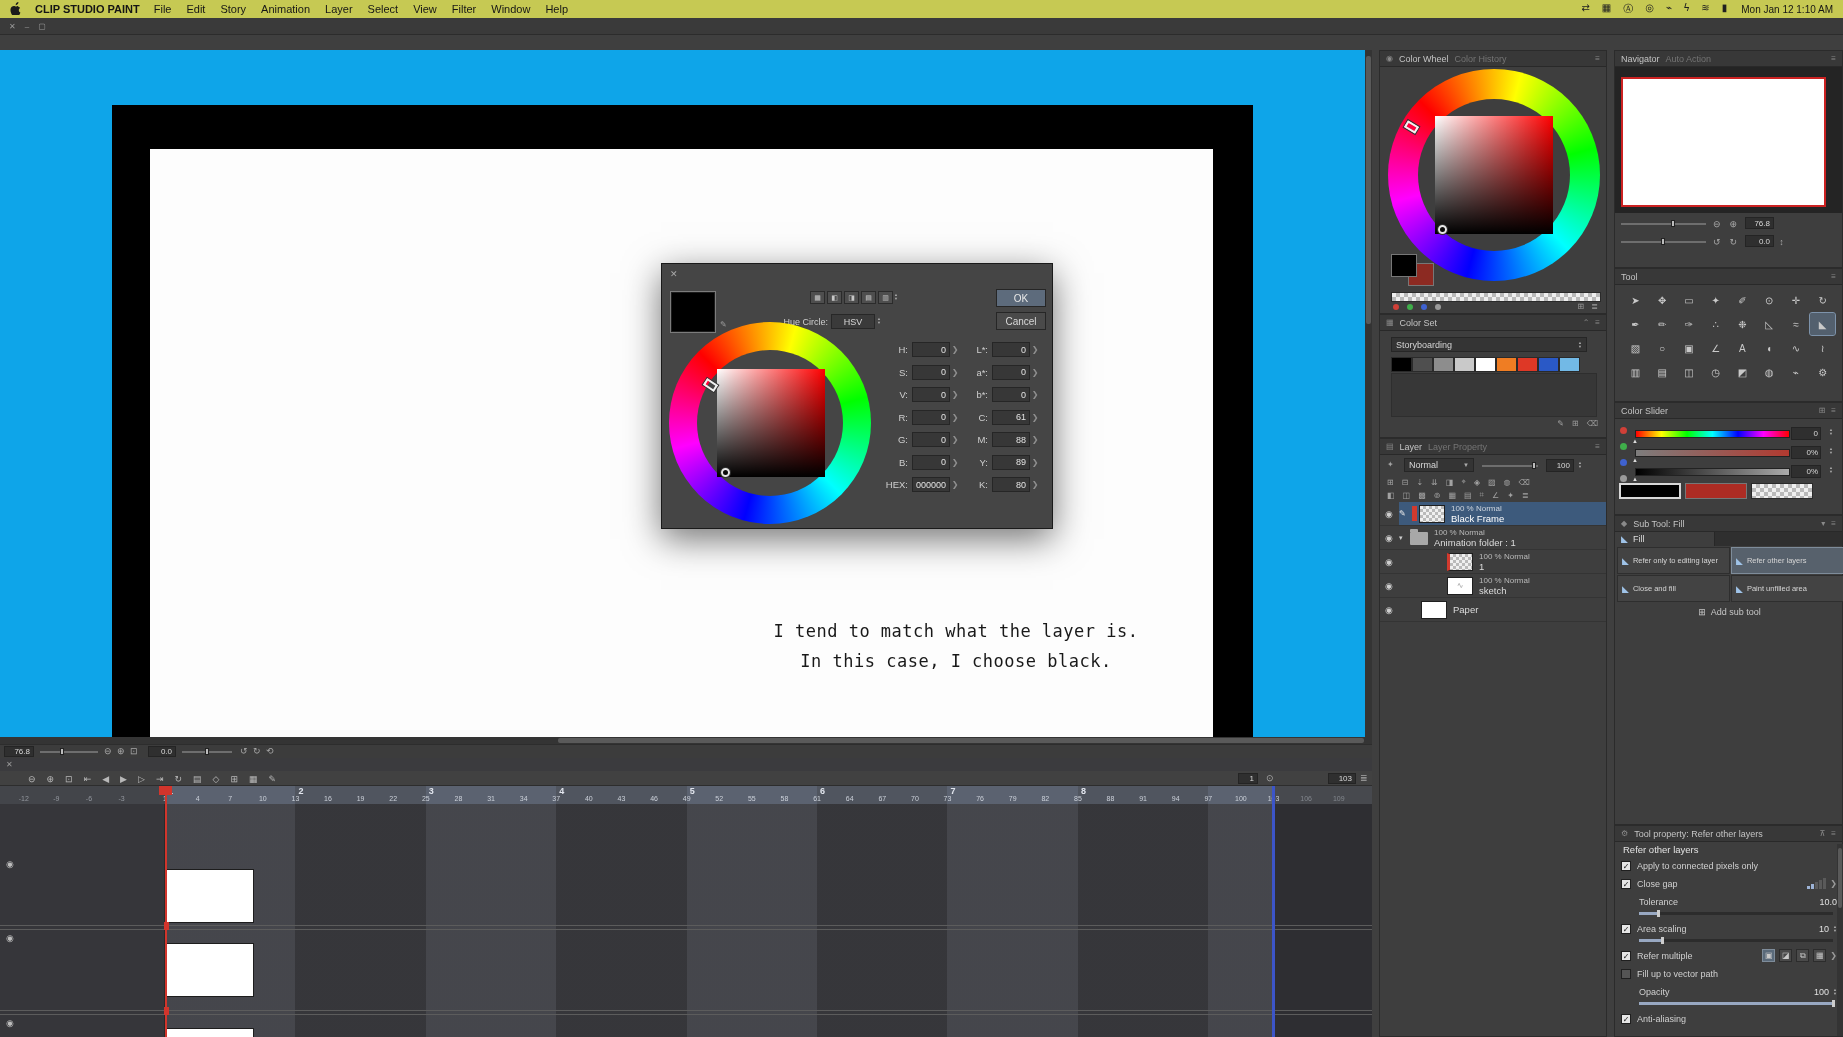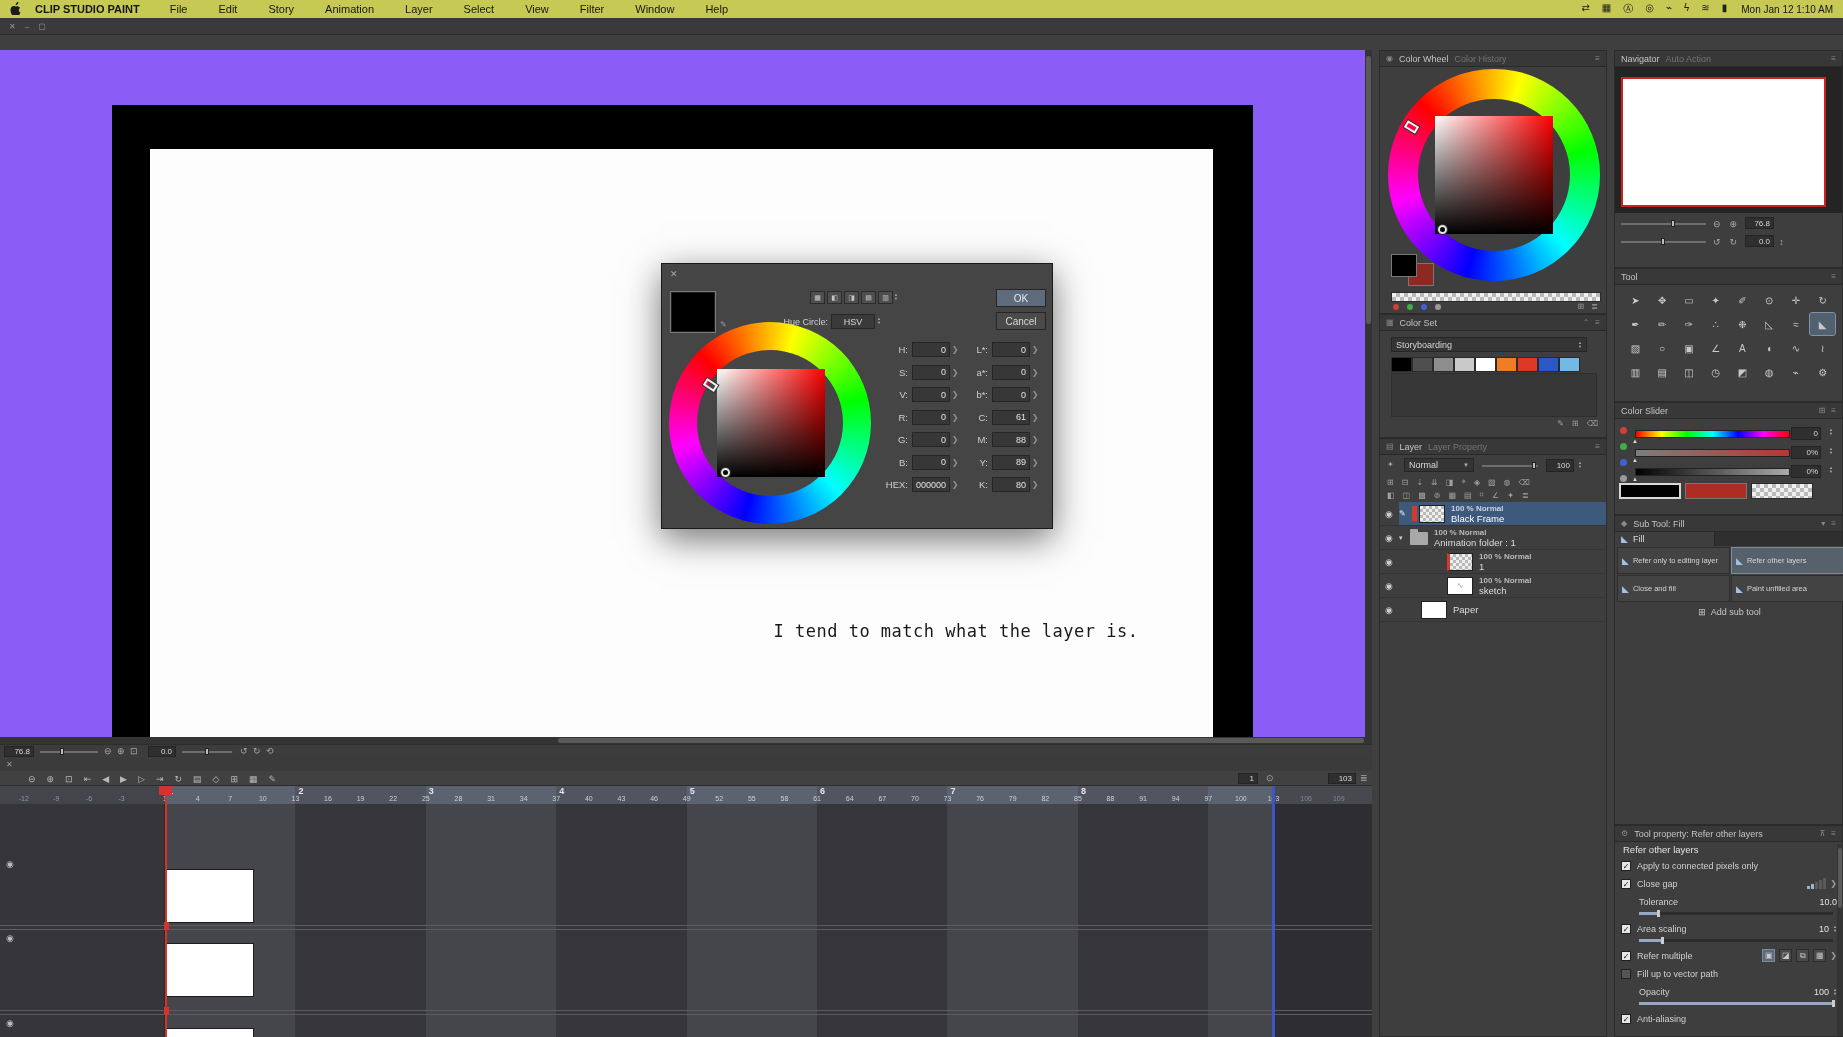--- a/index.html
+++ b/index.html
@@ -3,37 +3,37 @@
 <meta charset="utf-8">
 <style>
 *{margin:0;padding:0;box-sizing:border-box;}
 html,body{background:#2b2b2b;}
 body{font-family:"Liberation Sans",sans-serif;font-size:10px;color:#c8c8c8;}
 #root{position:relative;width:1843px;height:1037px;overflow:hidden;background:#3f3f3f;}
 
 
 #menubar{position:absolute;left:0;top:0;width:1843px;height:18px;background:#c6c953;display:flex;align-items:center;padding:0 10px;gap:14px;color:#151515;}
 #menubar .appname{font-weight:bold;font-size:11px;}
-.menu-item{font-size:11px;color:#161616;margin-left:16px;}
+.menu-item{font-size:11px;color:#161616;}
 #menu-items{display:flex;gap:15px;}
 .mspacer{flex:1;}
 #status-icons{display:flex;gap:12px;}
 .status-icon{font-size:10px;color:#202020;}
 #menubar .clock{font-size:10px;color:#151515;}
 
 
 #titlebar{position:absolute;left:0;top:18px;width:1843px;height:17px;background:#3a3a3a;border-bottom:1px solid #2c2c2c;display:flex;align-items:center;}
 .win-ctl{font-size:8px;color:#9a9a9a;margin-left:9px;}
 #titlebar .ttitle{position:absolute;left:0;right:0;text-align:center;font-size:10px;color:#bf8447;}
 #tabbar{position:absolute;left:0;top:35px;width:1843px;height:15px;background:#2c2c2c;}
 #doc-tab{position:absolute;left:3px;top:1px;height:14px;background:#4a4a4a;border:1px solid #272727;display:flex;align-items:center;gap:4px;padding:0 8px;font-size:8.5px;color:#c9c9c9;}
 #doc-tab .tclose{color:#e4e48a;font-size:7px;}
 
 
-#canvas-area{position:absolute;left:0;top:50px;width:1372px;height:694px;background:#8b5cf6;overflow:hidden;}
+#canvas-area{position:absolute;left:0;top:50px;width:1372px;height:694px;background:#0ea5e9;overflow:hidden;}
 #black-frame{position:absolute;left:112px;top:55px;width:1141px;height:676px;background:#000;}
 #white-canvas{position:absolute;left:150px;top:99px;width:1063px;height:597px;background:#fdfdfd;}
 #caption{position:absolute;left:760px;top:566px;width:392px;text-align:center;font-family:"DejaVu Sans Mono",monospace;font-size:17px;line-height:30px;color:#191919;letter-spacing:0.5px;}
 .scroll-track{position:absolute;background:#343434;}
 .scroll-thumb{position:absolute;background:#5a5a5a;border-radius:2px;}
 
 
 #statusbar{position:absolute;left:0;top:744px;width:1372px;height:14px;background:#3c3c3c;border-top:1px solid #2d2d2d;}
 .valbox{position:absolute;background:#2f2f2f;border:1px solid #242424;color:#d8d8d8;font-size:8px;display:flex;align-items:center;justify-content:flex-end;padding:0 3px;}
 .mini-slider{position:absolute;height:2px;background:#6e6e6e;}
@@ -106,21 +106,21 @@
 .lexp{width:9px;font-size:7px;color:#cfcfcf;}
 .lspace{display:inline-block;}
 .ltag{width:5px;height:15px;background:#d23a2e;}
 .lthumb{width:26px;height:18px;border:1px solid #1f1f1f;background:#fff;position:relative;}
 .t-checker{background-image:conic-gradient(#b9b9b9 0 25%,#efefef 0 50%,#b9b9b9 0 75%,#efefef 0);background-size:6px 6px;}
 .t-checker-red{background-image:conic-gradient(#b9b9b9 0 25%,#efefef 0 50%,#b9b9b9 0 75%,#efefef 0);background-size:6px 6px;border-left:3px solid #d23a2e;}
 .t-sketch{color:#9a9a9a;font-size:8px;text-align:center;line-height:16px;}
 .t-folder{width:18px;height:13px;background:#a8a8a8;border:none;border-radius:1px;margin-top:2px;}
 .t-folder::before{content:'';position:absolute;top:-3px;left:0;width:8px;height:3px;background:#a8a8a8;border-radius:1px 1px 0 0;}
 .ltext{margin-left:4px;}
-.l1{font-size:8px;line-height:9px;color:#cdd4dd;font-weight:bold;}
+.l1{font-size:8px;line-height:9px;color:#cdd4dd;}
 .l2{font-size:9.5px;line-height:11px;color:#fff;}
 .lrow:not(.sel) .l1{color:#b9b9b9;}
 .lrow:not(.sel) .l2{color:#dcdcdc;}
 
 
 #nav-preview{position:absolute;left:0;top:16px;width:227px;height:146px;background:#242424;}
 #nav-white{position:absolute;left:6px;top:10px;width:205px;height:130px;background:#fff;border:2px solid #cc2222;}
 .nav-row{position:absolute;left:0;width:227px;height:17px;}
 .nav-icons{position:absolute;display:flex;gap:9px;font-size:9px;color:#a8a8a8;}
 
@@ -233,20 +233,21 @@
     <span class="win-ctl">–</span>
     <span class="win-ctl">▢</span>
   </div>
 
 
   <div id="canvas-area">
     <div id="black-frame"></div>
     <div id="white-canvas"></div>
     <div id="caption">
       <div>I tend to match what the layer is.</div>
+      <div>In this case, I choose black.</div>
     </div>
     <div class="scroll-track" style="left:0;top:687px;width:1365px;height:7px;">
       <div class="scroll-thumb" style="left:558px;top:1px;width:806px;height:5px;"></div>
     </div>
     <div class="scroll-track" style="left:1365px;top:0;width:7px;height:694px;">
       <div class="scroll-thumb" style="left:1px;top:6px;width:5px;height:268px;"></div>
     </div>
   </div>
 
   <div id="statusbar">

